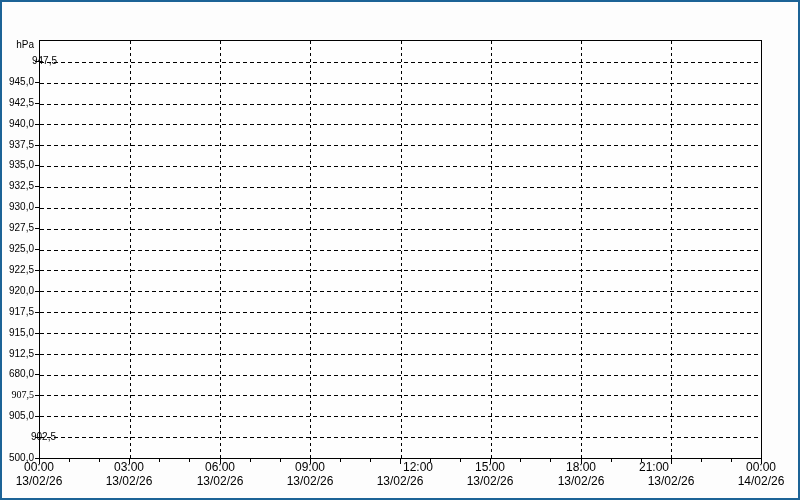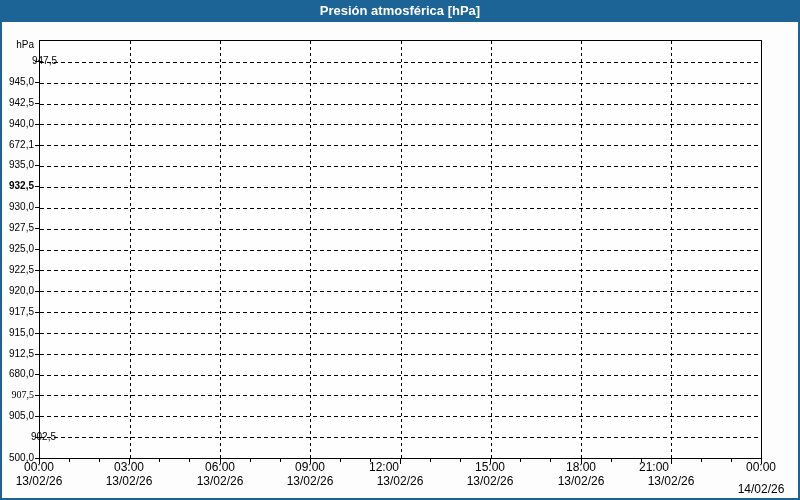--- a/index.html
+++ b/index.html
@@ -53,23 +53,20 @@
     position:absolute; width:80px; height:13px;
     font-size:12px; line-height:13px; color:#000;
     text-align:center; white-space:nowrap;
   }
 </style>
 </head>
 <body>
 
 <div class="window">
   <div class="canvas">
-    <div class="titlebar">
-      <span>Presión atmosférica [hPa]</span>
-    </div>
     <div class="unitlab" style="top:38px;">hPa</div>
     <div class="plot" id="plot">
         <div class="hgrid" style="top: 21px;"></div>
         <div class="hgrid" style="top: 42px;"></div>
         <div class="hgrid" style="top: 63px;"></div>
         <div class="hgrid" style="top: 83px;"></div>
         <div class="hgrid" style="top: 104px;"></div>
         <div class="hgrid" style="top: 125px;"></div>
         <div class="hgrid" style="top: 146px;"></div>
         <div class="hgrid" style="top: 167px;"></div>
@@ -94,25 +91,25 @@
       </div>
     <div id="decor">
         <div class="ylab" style="top: 54px; margin-left: 23px;">947,5</div>
         <div class="ytick" style="left: 35px; top: 61px;"></div>
         <div class="ylab" style="top: 75px;">945,0</div>
         <div class="ytick" style="left: 35px; top: 82px;"></div>
         <div class="ylab" style="top: 96px;">942,5</div>
         <div class="ytick" style="left: 35px; top: 103px;"></div>
         <div class="ylab" style="top: 117px;">940,0</div>
         <div class="ytick" style="left: 35px; top: 124px;"></div>
-        <div class="ylab" style="top: 138px;">672,1</div>
+        <div class="ylab" style="top: 138px;">937,5</div>
         <div class="ytick" style="left: 35px; top: 145px;"></div>
         <div class="ylab" style="top: 158px;">935,0</div>
         <div class="ytick" style="left: 35px; top: 165px;"></div>
-        <div class="ylab" style="top: 179px; font-weight: bold;">932,5</div>
+        <div class="ylab" style="top: 179px;">932,5</div>
         <div class="ytick" style="left: 35px; top: 186px;"></div>
         <div class="ylab" style="top: 200px;">930,0</div>
         <div class="ytick" style="left: 35px; top: 207px;"></div>
         <div class="ylab" style="top: 221px;">927,5</div>
         <div class="ytick" style="left: 35px; top: 228px;"></div>
         <div class="ylab" style="top: 242px;">925,0</div>
         <div class="ytick" style="left: 35px; top: 249px;"></div>
         <div class="ylab" style="top: 263px;">922,5</div>
         <div class="ytick" style="left: 35px; top: 270px;"></div>
         <div class="ylab" style="top: 284px;">920,0</div>
@@ -138,34 +135,34 @@
         <div class="xtick" style="left: 39px; top: 459px; height: 5px;"></div>
         <div class="xlab" style="left: 89px; top: 461px;">03:00</div>
         <div class="xlab" style="left: 89px; top: 475px;">13/02/26</div>
         <div class="xtick" style="left: 129px; top: 459px; height: 5px;"></div>
         <div class="xlab" style="left: 180px; top: 461px;">06:00</div>
         <div class="xlab" style="left: 180px; top: 475px;">13/02/26</div>
         <div class="xtick" style="left: 220px; top: 459px; height: 5px;"></div>
         <div class="xlab" style="left: 270px; top: 461px;">09:00</div>
         <div class="xlab" style="left: 270px; top: 475px;">13/02/26</div>
         <div class="xtick" style="left: 310px; top: 459px; height: 5px;"></div>
-        <div class="xlab" style="left: 344px; top: 461px;">12:00</div>
+        <div class="xlab" style="left: 378px; top: 461px;">12:00</div>
         <div class="xlab" style="left: 360px; top: 475px;">13/02/26</div>
         <div class="xtick" style="left: 400px; top: 459px; height: 5px;"></div>
         <div class="xlab" style="left: 450px; top: 461px;">15:00</div>
         <div class="xlab" style="left: 450px; top: 475px;">13/02/26</div>
         <div class="xtick" style="left: 490px; top: 459px; height: 5px;"></div>
         <div class="xlab" style="left: 541px; top: 461px;">18:00</div>
         <div class="xlab" style="left: 541px; top: 475px;">13/02/26</div>
         <div class="xtick" style="left: 581px; top: 459px; height: 5px;"></div>
         <div class="xlab" style="left: 614px; top: 461px;">21:00</div>
         <div class="xlab" style="left: 631px; top: 475px;">13/02/26</div>
         <div class="xtick" style="left: 671px; top: 459px; height: 5px;"></div>
         <div class="xlab" style="left: 721px; top: 461px;">00:00</div>
-        <div class="xlab" style="left: 721px; top: 475px; margin-top: 8px;">14/02/26</div>
+        <div class="xlab" style="left: 721px; top: 475px;">14/02/26</div>
         <div class="xtick" style="left: 761px; top: 459px; height: 5px;"></div>
         <div class="xtick" style="left: 69px; top: 459px; height: 3px;"></div>
         <div class="xtick" style="left: 99px; top: 459px; height: 3px;"></div>
         <div class="xtick" style="left: 159px; top: 459px; height: 3px;"></div>
         <div class="xtick" style="left: 189px; top: 459px; height: 3px;"></div>
         <div class="xtick" style="left: 250px; top: 459px; height: 3px;"></div>
         <div class="xtick" style="left: 280px; top: 459px; height: 3px;"></div>
         <div class="xtick" style="left: 340px; top: 459px; height: 3px;"></div>
         <div class="xtick" style="left: 370px; top: 459px; height: 3px;"></div>
         <div class="xtick" style="left: 430px; top: 459px; height: 3px;"></div>

